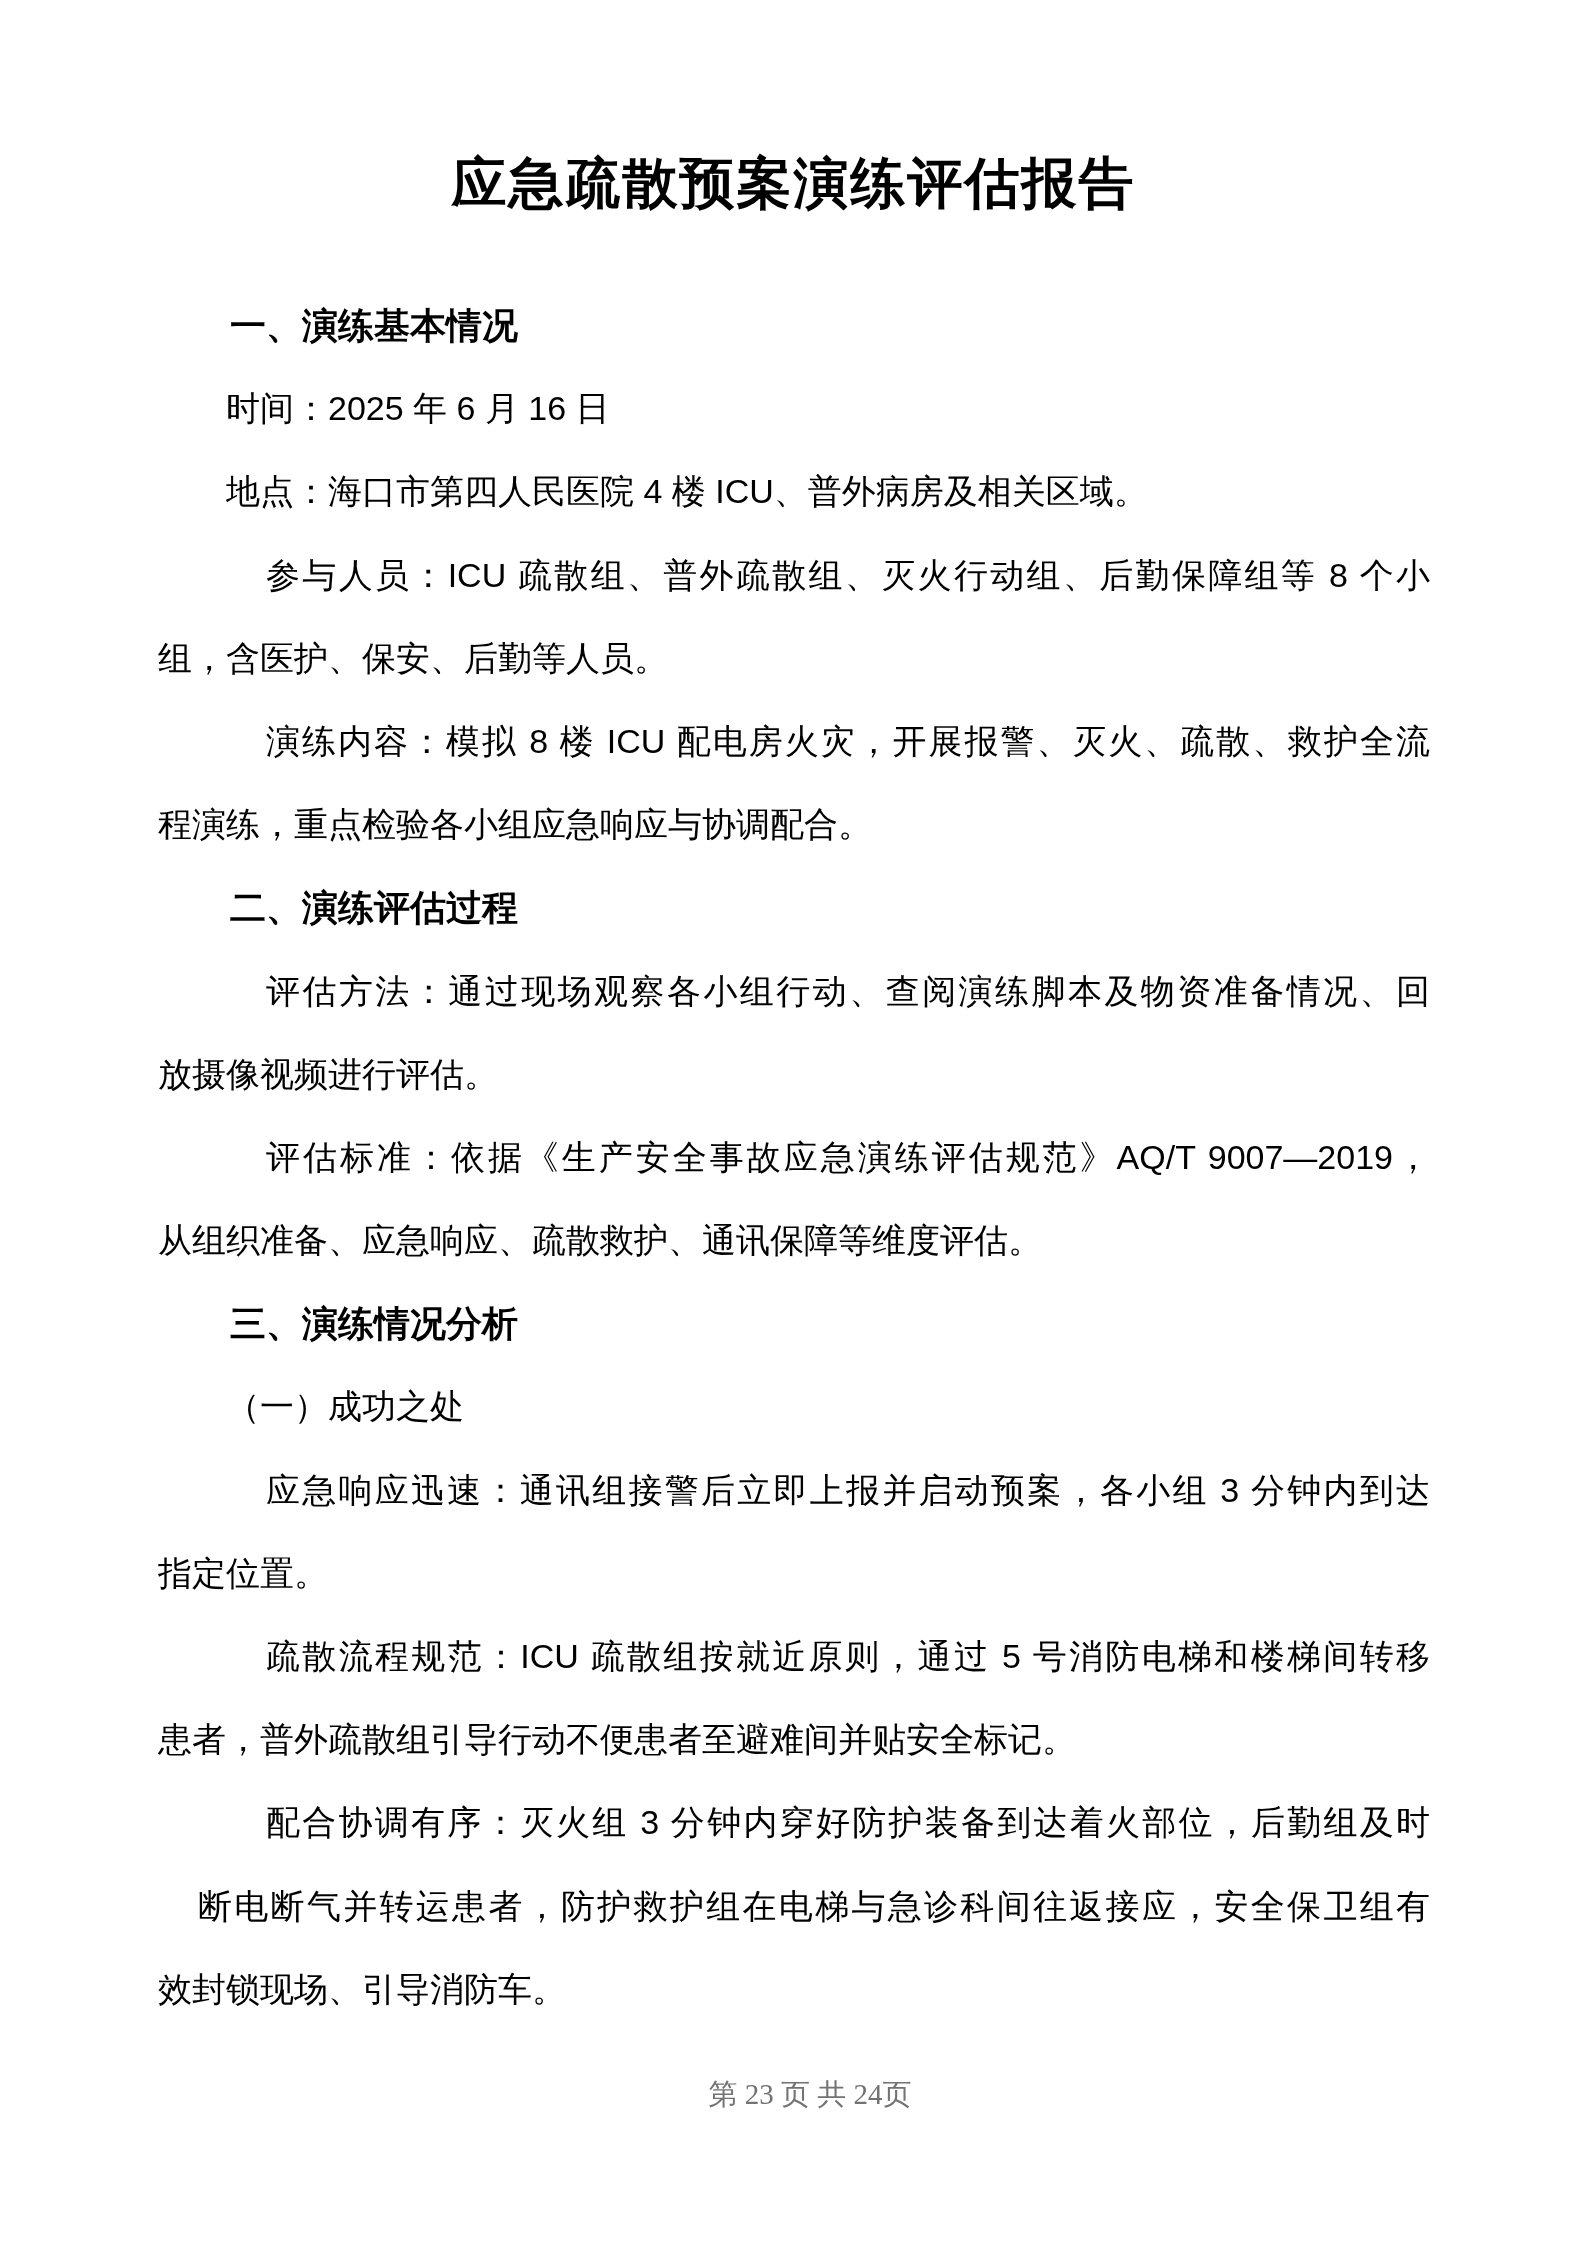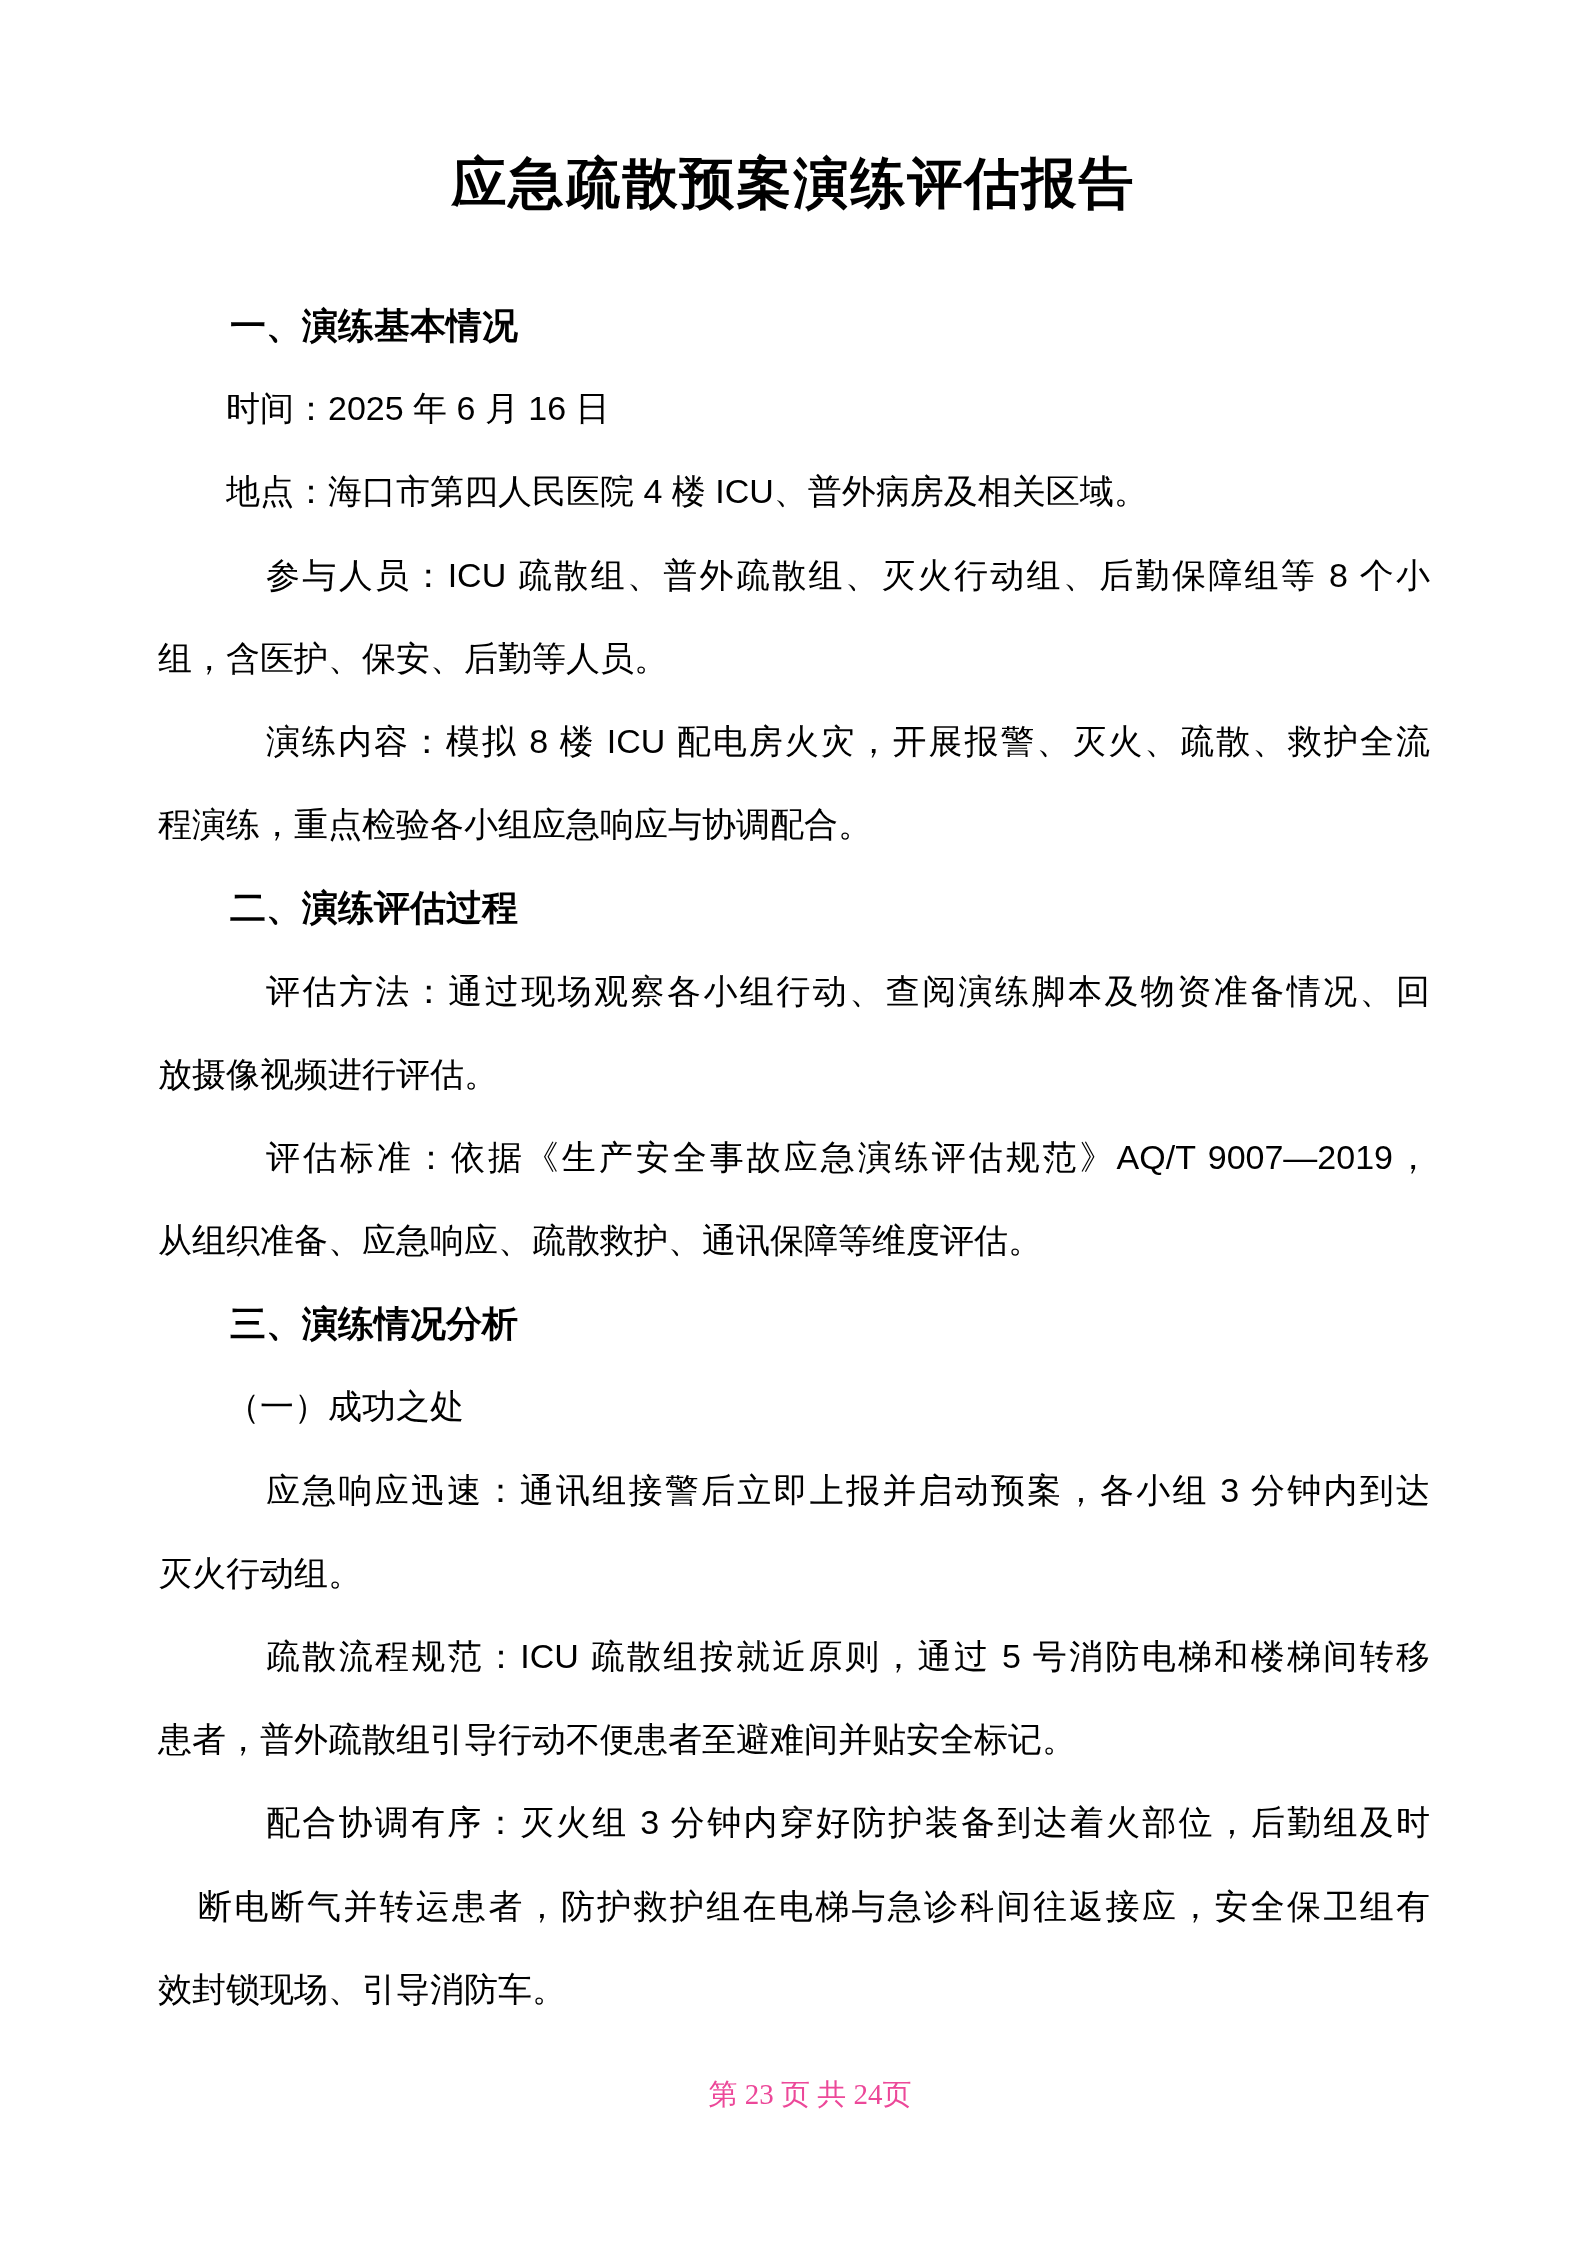--- a/index.html
+++ b/index.html
@@ -61,21 +61,21 @@
   .doc-footer {
     position: absolute;
     left: 0;
     right: 0;
     top: 2074px;
     height: 40px;
     line-height: 40px;
     text-align: center;
     font-family: "Liberation Serif", "DejaVu Serif", serif;
     font-size: 29px;
-    color: #ec4899;
+    color: #737373;
     margin-left: 33px;
   }
 </style>
 </head>
 <body>
 
 <div class="page">
 
   <div class="doc-title">应急疏散预案演练评估报告</div>
 
@@ -88,21 +88,21 @@
     <div class="line indent justify">演练内容：模拟 8 楼 ICU 配电房火灾，开展报警、灭火、疏散、救护全流</div>
     <div class="line">程演练，重点检验各小组应急响应与协调配合。</div>
     <div class="line heading indent">二、演练评估过程</div>
     <div class="line indent justify">评估方法：通过现场观察各小组行动、查阅演练脚本及物资准备情况、回</div>
     <div class="line">放摄像视频进行评估。</div>
     <div class="line indent justify">评估标准：依据《生产安全事故应急演练评估规范》AQ/T 9007—2019，</div>
     <div class="line">从组织准备、应急响应、疏散救护、通讯保障等维度评估。</div>
     <div class="line heading indent">三、演练情况分析</div>
     <div class="line indent">（一）成功之处</div>
     <div class="line indent justify">应急响应迅速：通讯组接警后立即上报并启动预案，各小组 3 分钟内到达</div>
-    <div class="line">灭火行动组。</div>
+    <div class="line">指定位置。</div>
     <div class="line indent justify">疏散流程规范：ICU 疏散组按就近原则，通过 5 号消防电梯和楼梯间转移</div>
     <div class="line">患者，普外疏散组引导行动不便患者至避难间并贴安全标记。</div>
     <div class="line indent justify">配合协调有序：灭火组 3 分钟内穿好防护装备到达着火部位，后勤组及时</div>
     <div class="line justify">断电断气并转运患者，防护救护组在电梯与急诊科间往返接应，安全保卫组有</div>
     <div class="line">效封锁现场、引导消防车。</div>
   </div>
 
   <div class="doc-footer">第 23 页 共 24页</div>
 
 </div>

